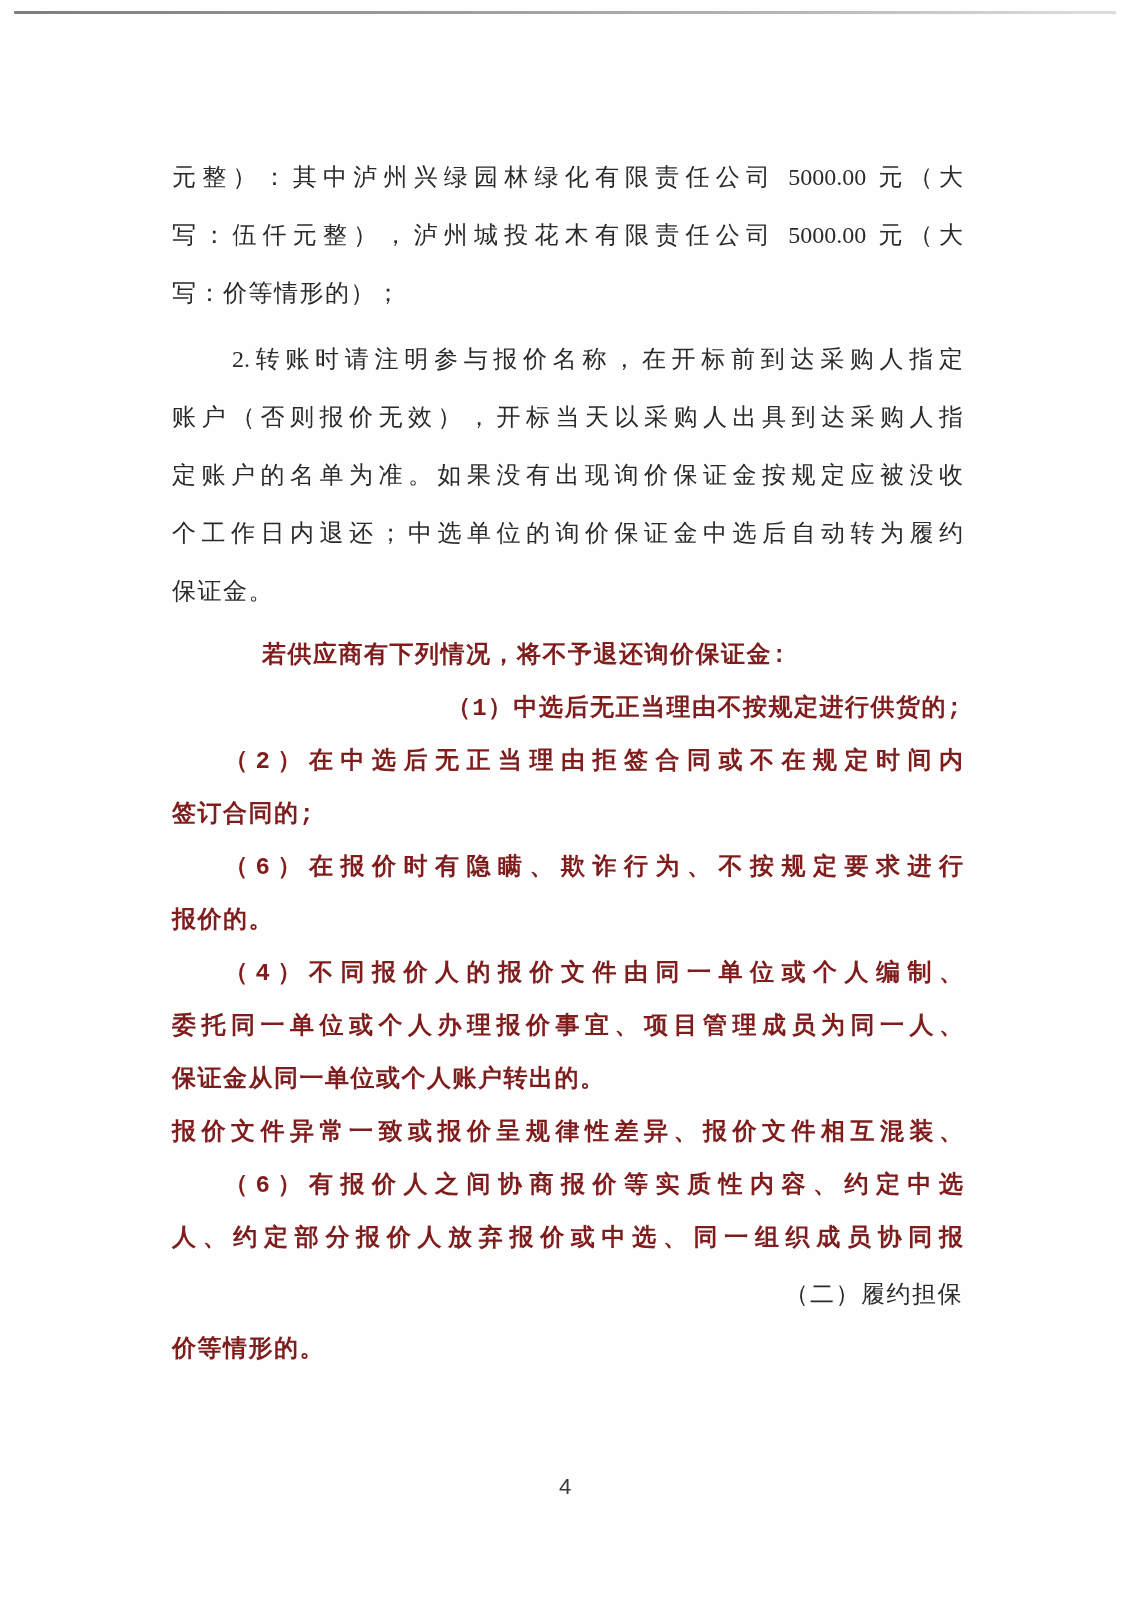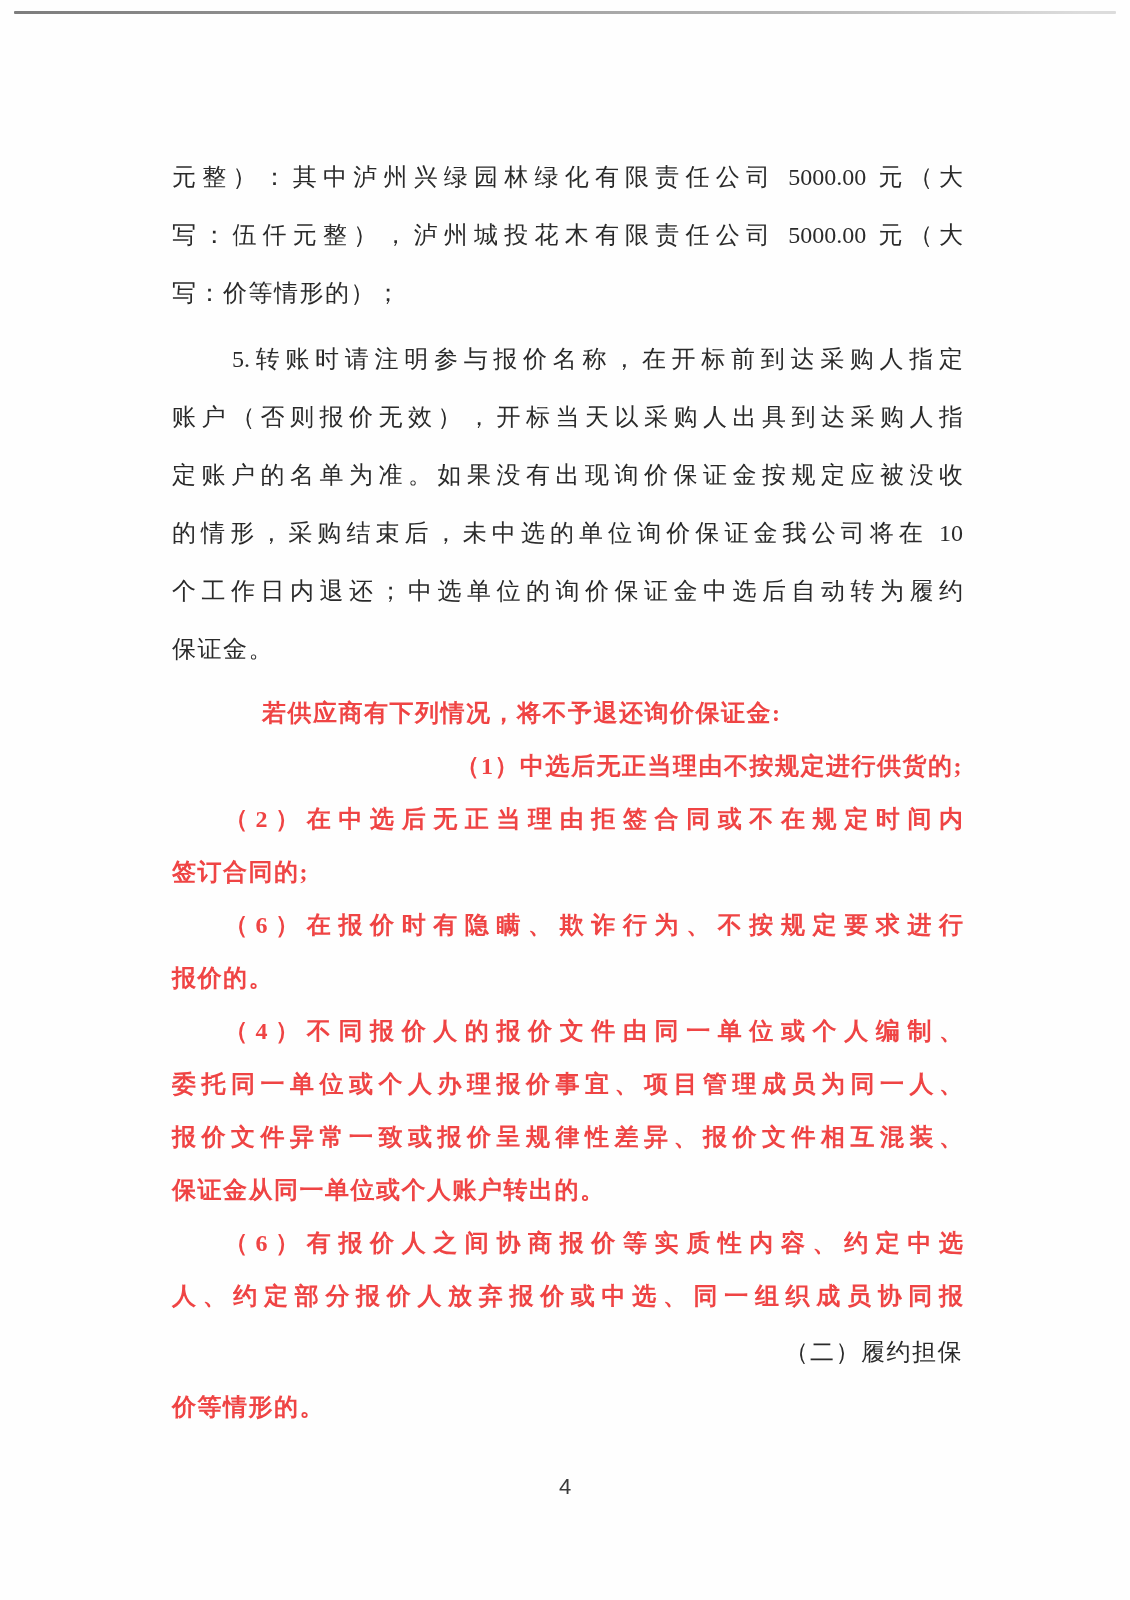--- a/index.html
+++ b/index.html
@@ -35,21 +35,22 @@
   .ln {
     height: 58px;
     line-height: 58px;
     letter-spacing: 1.5px;
     white-space: nowrap;
   }
   .ln.b {
     height: 53px;
     line-height: 53px;
     font-weight: bold;
-    color: #ef4444;
+    color: #7f1d1d;
+    font-family: Liberation Mono, monospace;
   }
   .ln.fill {
     text-align: justify;
     text-align-last: justify;
     white-space: normal;
     letter-spacing: 0;
   }
   .ind-para { padding-left: 60px; margin-top: 8px; }
   .ind-deep { padding-left: 90px; margin-top: 9px; }
   .ind-item { padding-left: 52px; text-align: right; }
@@ -67,35 +68,34 @@
 </style>
 </head>
 <body>
 
 <div class="page">
   <div class="scan-line"></div>
   <div class="content" id="doc-lines">
       <div class="ln fill">元整）：其中泸州兴绿园林绿化有限责任公司 5000.00 元（大</div>
       <div class="ln fill">写：伍仟元整），泸州城投花木有限责任公司 5000.00 元（大</div>
       <div class="ln">写：价等情形的）；</div>
-      <div class="ln fill ind-para">5.转账时请注明参与报价名称，在开标前到达采购人指定</div>
+      <div class="ln fill ind-para">2.转账时请注明参与报价名称，在开标前到达采购人指定</div>
       <div class="ln fill">账户（否则报价无效），开标当天以采购人出具到达采购人指</div>
       <div class="ln fill">定账户的名单为准。如果没有出现询价保证金按规定应被没收</div>
-      <div class="ln fill">的情形，采购结束后，未中选的单位询价保证金我公司将在 10</div>
       <div class="ln fill">个工作日内退还；中选单位的询价保证金中选后自动转为履约</div>
       <div class="ln">保证金。</div>
       <div class="ln b ind-deep">若供应商有下列情况，将不予退还询价保证金:</div>
       <div class="ln b ind-item">（1）中选后无正当理由不按规定进行供货的;</div>
       <div class="ln b fill ind-item">（2）在中选后无正当理由拒签合同或不在规定时间内</div>
       <div class="ln b">签订合同的;</div>
       <div class="ln b fill ind-item">（6）在报价时有隐瞒、欺诈行为、不按规定要求进行</div>
       <div class="ln b">报价的。</div>
       <div class="ln b fill ind-item">（4）不同报价人的报价文件由同一单位或个人编制、</div>
       <div class="ln b fill">委托同一单位或个人办理报价事宜、项目管理成员为同一人、</div>
+      <div class="ln b">保证金从同一单位或个人账户转出的。</div>
       <div class="ln b fill">报价文件异常一致或报价呈规律性差异、报价文件相互混装、</div>
-      <div class="ln b">保证金从同一单位或个人账户转出的。</div>
       <div class="ln b fill ind-item">（6）有报价人之间协商报价等实质性内容、约定中选</div>
       <div class="ln b fill">人、约定部分报价人放弃报价或中选、同一组织成员协同报</div>
       <div class="ln ind-item">（二）履约担保</div>
       <div class="ln b">价等情形的。</div>
     </div>
   <div class="page-number">4</div>
 </div>
 
 </body></html>

